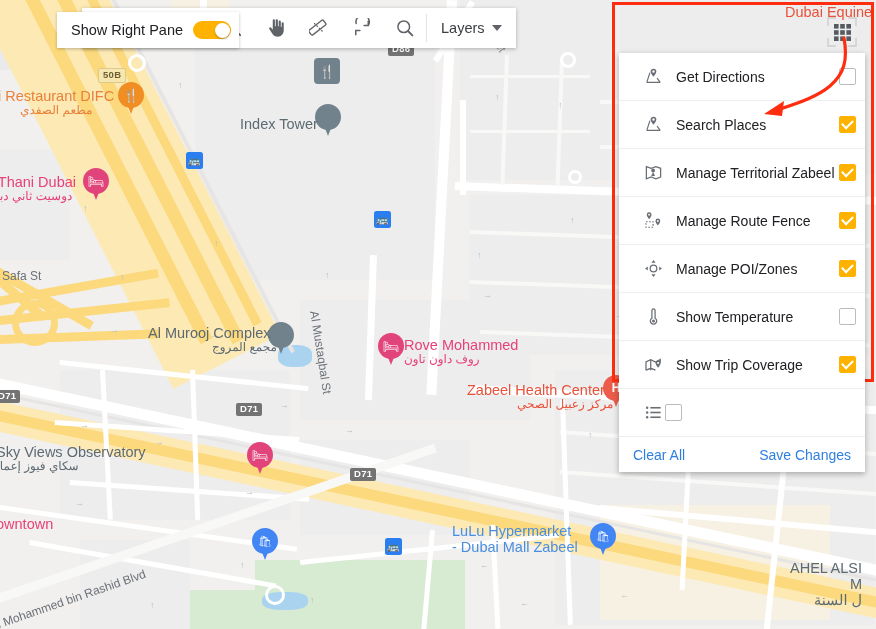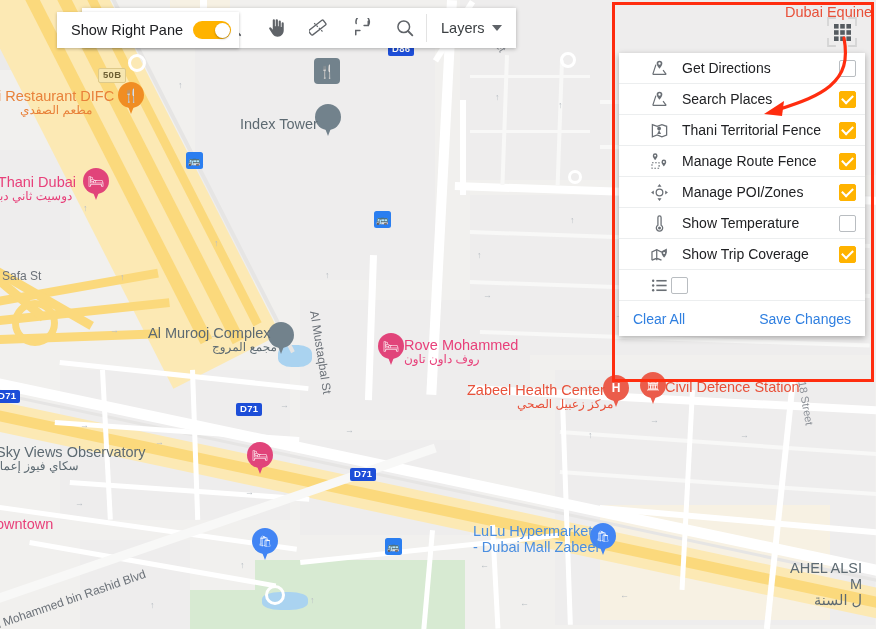--- a/index.html
+++ b/index.html
@@ -43,21 +43,21 @@
   .mlabel.poi-orange { color: #e8813a; font-size: 14.5px; }
   .mlabel.poi-blue { color: #4a8ee0; font-size: 14.5px; }
   .mlabel.poi-red { color: #e8513a; font-size: 14.5px; }
   .mlabel.poi-gray { color: #5d6a72; font-size: 14.5px; }
   .mlabel.street { color: #6b7178; font-size: 12px; }
   .mlabel.street-sm { color: #8b9097; font-size: 11px; }
   .mlabel.ar { font-size: 12px; direction: rtl; }
 
   .shield {
     position: absolute;
-    background: #1d4ed8;
+    background: #737373;
     color: #fff;
     font-size: 9.5px;
     font-weight: bold;
     padding: 1px 4px 1.5px 4px;
     border-radius: 2px;
     letter-spacing: .3px;
     line-height: 1.1;
   }
   .shield.tan {
     background: #f6e6b0; color: #6d5f33; border: 1px solid #ddc98a;
@@ -176,24 +176,24 @@
 
   .menu {
     position: absolute;
     left: 619px; top: 53px;
     width: 246px;
     background: #fff;
     box-shadow: 0 2px 6px rgba(0,0,0,.3);
     z-index: 65;
   }
   .menu-row {
-    height: 31px;
+    height: 48px;
     display: flex; align-items: center;
     border-bottom: 1px solid #eceeef;
-    padding: 0 9px 0 28px;
+    padding: 0 9px 0 22px;
     cursor: pointer;
   }
   .menu-row:last-of-type { border-bottom: 1px solid #eceeef; }
   .mi-icon {
     width: 24px; flex: none;
     display: flex; align-items: center; justify-content: center;
     color: #6a6f75;
   }
   .mi-label {
     flex: 1;
@@ -465,21 +465,21 @@
     </div>
     <div class="mlabel poi-red ar" style="left:517px;top:398px;">
       <span>مركز زعبيل الصحي</span>
     </div>
 
     <div class="mlabel poi-red" style="left:665px;top:379px;">
       <span>Civil Defence Station</span>
     </div>
 
 
-    <div class="mlabel poi-blue" style="left:473px;top:523px;">
+    <div class="mlabel poi-blue" style="left:452px;top:523px;">
       <div>LuLu Hypermarket</div>
       <div>- Dubai Mall Zabeel</div>
     </div>
 
     <div class="mlabel poi-pink" style="left:-4px;top:516px;">
       <span>owntown</span>
     </div>
 
     <div class="mlabel poi-red" style="left:785px;top:4px;">
       <span>Dubai Equine</span>
@@ -626,21 +626,21 @@
     </div>
 
     <div class="menu-row">
       <span class="mi-icon">
         <svg width="19" height="19" viewBox="0 0 24 24">
           <path fill="none" stroke="currentColor" stroke-width="1.6" d="M3 4.5l6 2.2 6-2.2 6 2.2v11l-6 2.2-6-2.2-6 2.2z"></path>
           <circle cx="11.5" cy="9.5" r="2.4" fill="currentColor"></circle>
           <path fill="currentColor" d="M11.5 11.5l2.5 5-5 0z"></path>
         </svg>
       </span>
-      <span class="mi-label">Thani Territorial Fence</span>
+      <span class="mi-label">Manage Territorial Zabeel</span>
       <span class="cbx on"></span>
     </div>
 
     <div class="menu-row">
       <span class="mi-icon">
         <svg width="19" height="19" viewBox="0 0 24 24">
           <path fill="currentColor" d="M6.5 1.6a3 3 0 00-3 3c0 2.2 3 5.5 3 5.5s3-3.3 3-5.5a3 3 0 00-3-3zm0 4.2a1.2 1.2 0 110-2.4 1.2 1.2 0 010 2.4z"></path>
           <path fill="currentColor" d="M17.5 9.6a3 3 0 00-3 3c0 2.2 3 5.5 3 5.5s3-3.3 3-5.5a3 3 0 00-3-3zm0 4.2a1.2 1.2 0 110-2.4 1.2 1.2 0 010 2.4z"></path>
           <path fill="none" stroke="currentColor" stroke-width="1.4" stroke-dasharray="2 2" d="M2.5 13.5h9v7h-9z"></path>
         </svg>

